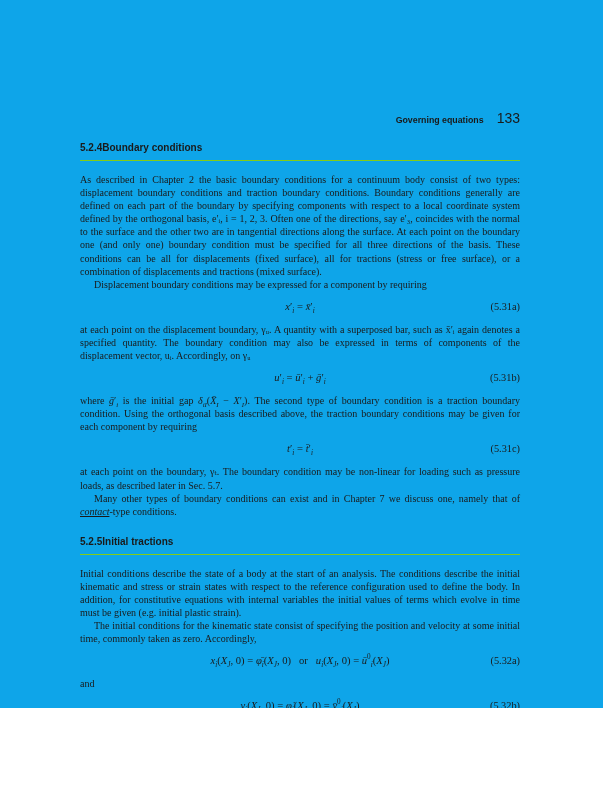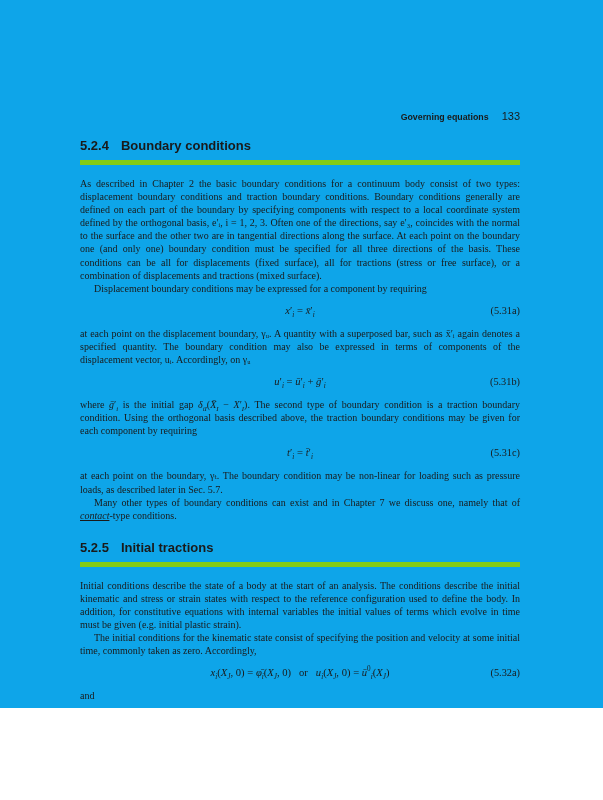--- a/index.html
+++ b/index.html
@@ -17,28 +17,28 @@
     overflow: hidden;
   }
   .running-head {
     display: flex; justify-content: flex-end; align-items: baseline;
     gap: 13px;
     font-family: "Liberation Sans", "DejaVu Sans", sans-serif;
     font-size: 8.8px;
     margin-bottom: 16px;
   }
   .rh-title { font-weight: bold; }
-  .rh-page { font-weight: normal; font-size: 11px; }
+  .rh-page { font-weight: normal; font-size: 14px; }
   .sec-heading {
     font-family: "Liberation Sans", "DejaVu Sans", sans-serif;
     font-weight: bold;
-    font-size: 13px;
-    display: flex; gap: 12px;
+    font-size: 10px;
+    display: flex; gap: 0;
     padding-bottom: 7px;
-    border-bottom: 5px solid #84cc16;
+    border-bottom: 1px solid #84cc16;
     margin-bottom: 12px;
   }
   .sec2 { margin-top: 18px; }
   p.body {
     font-size: 10px;
     line-height: 13.1px;
     text-align: justify;
   }
   p.indent { text-indent: 14px; }
   .equation {

